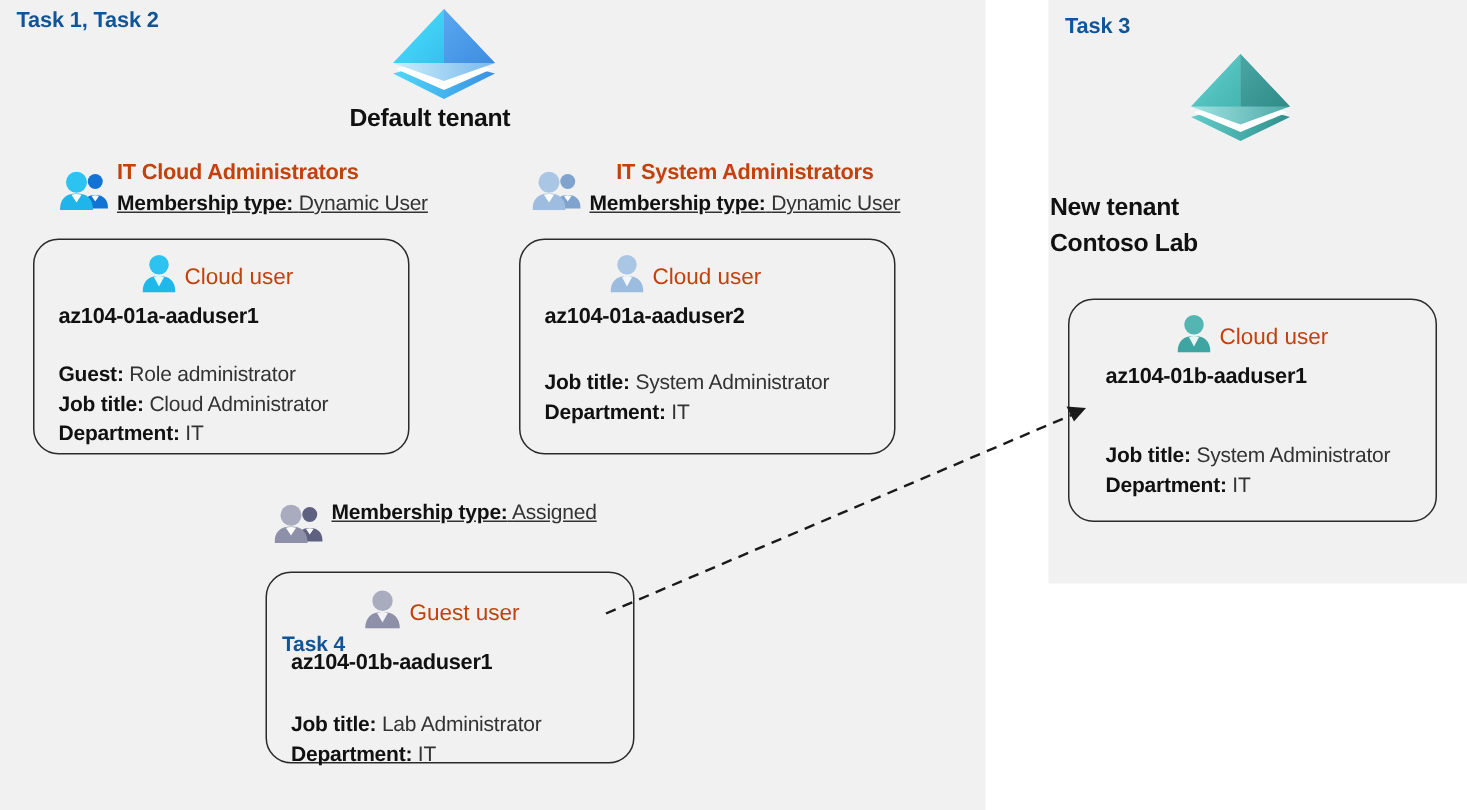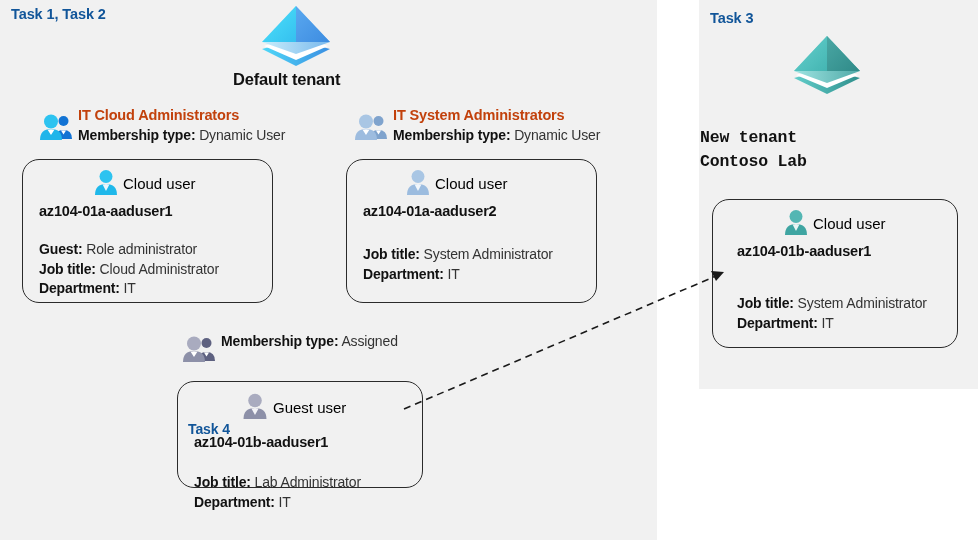--- a/index.html
+++ b/index.html
@@ -19,53 +19,53 @@
   }
   #task12{left:11px;top:6px;}
   #task3{left:710px;top:10px;}
   #task4{left:188px;top:421px;font-size:14px;}
 
   .tenant-title{
     position:absolute;font-weight:bold;font-size:16.5px;color:#111;
     white-space:nowrap;letter-spacing:-0.2px;
   }
   #default-tenant-title{left:233px;top:70px;}
-  #new-tenant-title{left:700px;top:126px;width:278px;line-height:24px;font-family:Liberation Mono, monospace;}
+  #new-tenant-title{left:700px;top:126px;width:278px;line-height:24px;}
 
   
   .tenant-icon{position:absolute;}
   .tenant-icon svg{display:block;}
 
   
   .group{position:absolute;}
   .group .ghead{font-weight:bold;font-size:14.5px;color:#c2410c;white-space:nowrap;letter-spacing:-0.15px;}
-  .group .gsub{font-size:14px;color:#333;white-space:nowrap;margin-top:4px;letter-spacing:-0.15px;}
+  .group .gsub{font-size:14px;color:#333;white-space:nowrap;margin-top:4px;letter-spacing:-0.15px;text-decoration:underline;}
   .group .gsub b{color:#111;font-weight:bold;}
   .group-icon{position:absolute;left:0;top:6px;}
 
   #group-cloud{left:40px;top:107px;}
   #group-cloud .gtext{margin-left:38px;}
-  #group-system{left:355px;top:107px;}
+  #group-system{left:355px;top:107px;text-align:center;}
   #group-system .gtext{margin-left:38px;}
   #group-lab{left:183px;top:329px;}
   #group-lab .gtext{margin-left:38px;}
 
   
   .card{
     position:absolute;border:1.3px solid #2b2b2b;border-radius:17px;
     background:#f1f1f1;box-sizing:border-box;
   }
   #card-a1{left:22px;top:159px;width:251px;height:144px;}
   #card-a2{left:346px;top:159px;width:251px;height:144px;}
-  #card-lab{left:177px;top:381px;width:246px;height:107px;}
+  #card-lab{left:177px;top:381px;width:246px;height:128px;}
   #card-b1{left:712px;top:199px;width:246px;height:149px;}
 
   .card .usertype{
     position:absolute;display:flex;align-items:center;gap:6px;
-    font-size:15px;color:#000000;white-space:nowrap;
+    font-size:15px;color:#c2410c;white-space:nowrap;
   }
   .card .uname{
     position:absolute;font-weight:bold;font-size:14.5px;color:#111;
     white-space:nowrap;letter-spacing:-0.2px;
   }
   .card .attrs{
     position:absolute;font-size:14px;line-height:19.5px;color:#333;
     white-space:nowrap;letter-spacing:-0.15px;
   }
   .card .attrs b{color:#111;font-weight:bold;}

